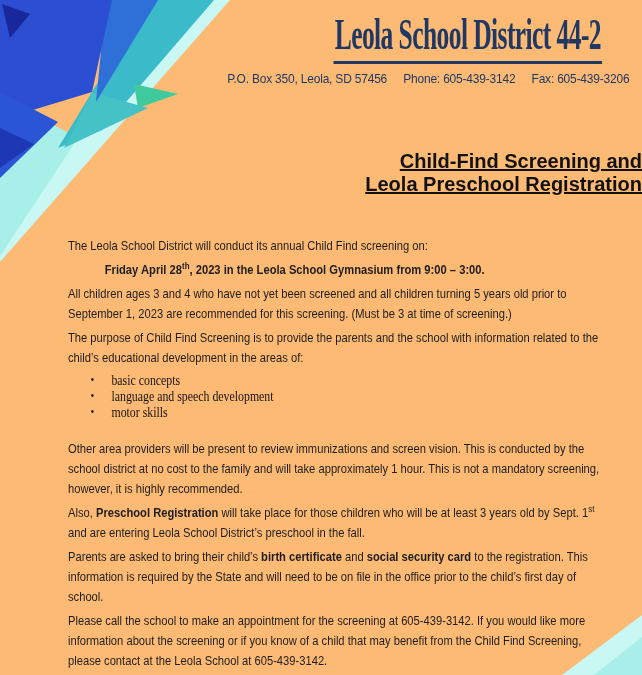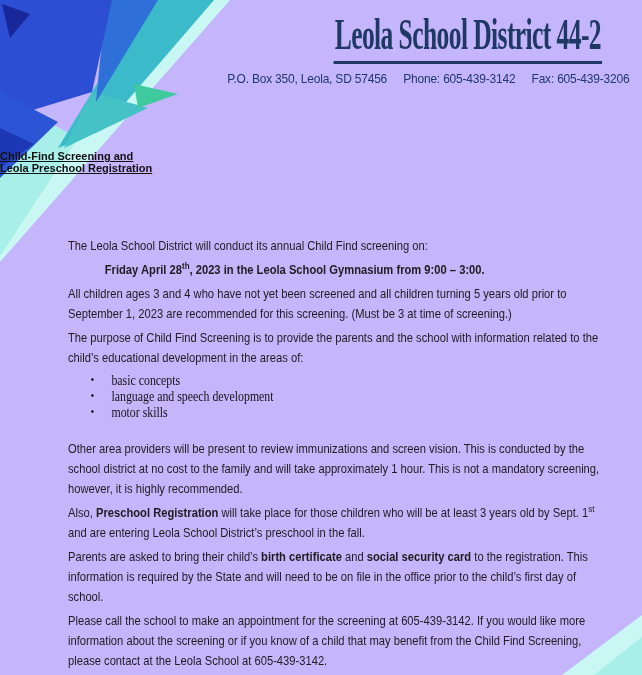--- a/index.html
+++ b/index.html
@@ -1,18 +1,18 @@
 <!DOCTYPE html>
 <html><head>
 <meta charset="utf-8">
 <style>
   html,body { margin:0; padding:0; background:#ffffff; }
   .page {
     position:relative; width:642px; height:675px; overflow:hidden;
-    background:#c4b5fd; font-family:"Liberation Sans", sans-serif;
+    background:#fdba74; font-family:"Liberation Sans", sans-serif;
   }
 
   
   .art-tl { position:absolute; top:0; left:0; width:230px; height:262px; }
   .art-br { position:absolute; left:560px; top:613px; width:82px; height:62px; }
 
   
   .header-block { position:absolute; top:10px; right:40px; text-align:right; white-space:nowrap; }
   .district-title {
     display:inline-block;
@@ -24,22 +24,22 @@
     white-space:nowrap;
   }
   .contact-line {
     position:absolute; top:72px; right:13px;
     display:flex; gap:17px; white-space:nowrap;
     color:#1f3864; font-size:12.6px; letter-spacing:-0.2px;
     transform:scaleX(0.95); transform-origin:100% 50%;
   }
 
   
-  .doc-title { position:absolute; top:150px; left:0; width:642px; text-align:left;
-    font-weight:700; font-size:11px; color:#111; }
+  .doc-title { position:absolute; top:150px; left:0; width:642px; text-align:right;
+    font-weight:700; font-size:20px; color:#111; }
   .doc-title .t-line { text-decoration:underline; display:inline-block; }
   .doc-title .t2 { }
 
   
   .doc {
     position:absolute; left:68px; top:236px; width:652px;
     transform:scaleX(0.835); transform-origin:0 0;
     color:#1d1d1d; font-size:13.4px; line-height:20px;
   }
   .doc p { margin:0 0 4px 0; }

